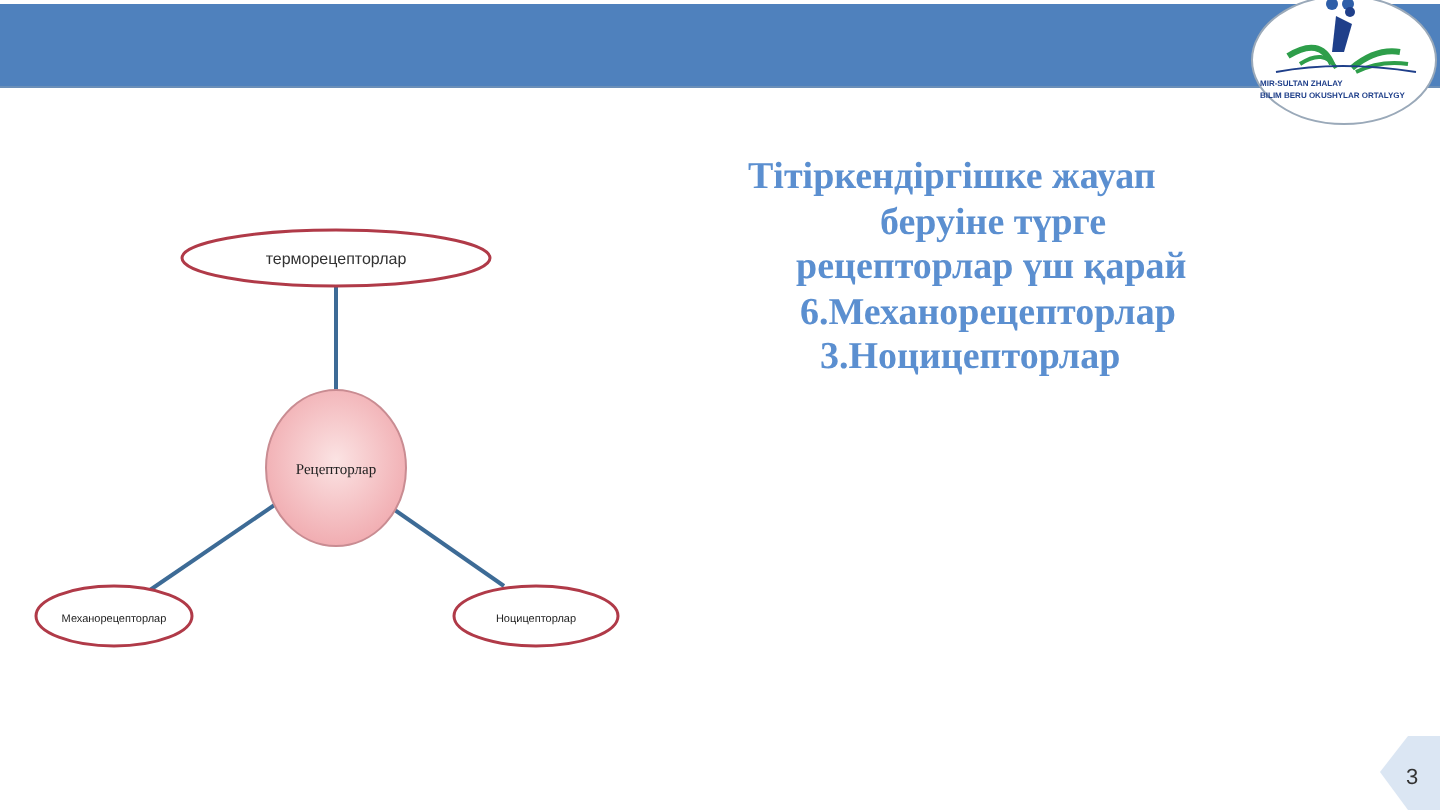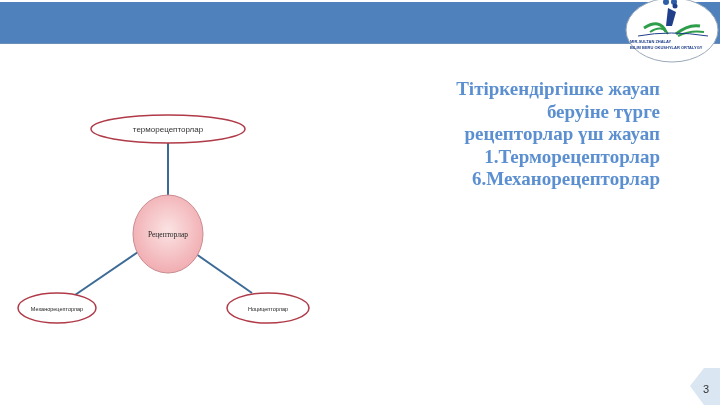--- a/index.html
+++ b/index.html
@@ -1,21 +1,21 @@
 <!DOCTYPE html>
 <html><head>
 <meta charset="utf-8">
 <style>
   html, body { margin:0; padding:0; }
   body { width:720px; height:405px; position:relative; overflow:hidden; background:#ffffff; font-family:"Liberation Serif", serif; }
   .header-bar { position:absolute; left:0; top:2px; width:720px; height:41px; background:#4f81bd; border-bottom:1px solid #6b8fb8; }
   .logo { position:absolute; left:620px; top:-4px; width:100px; height:68px; }
   .diagram { position:absolute; left:0; top:0; width:340px; height:405px; }
   .title-block { position:absolute; left:360px; top:78px; width:300px; color:#5b8fd0; font-weight:bold; font-size:19px; line-height:22.5px; }
-  .title-block div { white-space:nowrap;text-align:right; }
+  .title-block div { white-space:nowrap; }
   .page-num-shape { position:absolute; left:690px; top:368px; width:30px; height:37px; }
   .page-num { position:absolute; left:703px; top:383px; font-family:"Liberation Sans", sans-serif; font-size:11px; color:#333; }
 </style>
 </head>
 <body>
 
 <div class="header-bar"></div>
 
 <svg class="logo" viewBox="0 0 100 68">
   <ellipse cx="52" cy="34" rx="46" ry="32" fill="#ffffff" stroke="#9aa9b9" stroke-width="1"></ellipse>
@@ -57,21 +57,21 @@
   </g>
   <g>
     <ellipse cx="268" cy="308" rx="41" ry="15" fill="#ffffff" stroke="#b03a48" stroke-width="1.5"></ellipse>
     <text x="268" y="311" text-anchor="middle" font-size="5.5" fill="#222" font-family="Liberation Sans, sans-serif">Ноцицепторлар</text>
   </g>
 </svg>
 
 <div class="title-block">
   <div style="padding-left:14px">Тітіркендіргішке жауап</div>
   <div style="padding-left:80px">беруіне түрге</div>
-  <div style="padding-left:38px">рецепторлар үш жауап</div>
-  <div style="padding-left:34px">1.Терморецепторлар</div>
+  <div style="padding-left:38px">рецепторлар үш қарай</div>
   <div style="padding-left:40px">6.Механорецепторлар</div>
+  <div style="padding-left:50px">3.Ноцицепторлар</div>
 </div>
 
 <svg class="page-num-shape" viewBox="0 0 30 37">
   <polygon points="14,0 30,0 30,37 14,37 0,18" fill="#dbe6f3"></polygon>
 </svg>
 <div class="page-num">3</div>
 
 </body></html>

